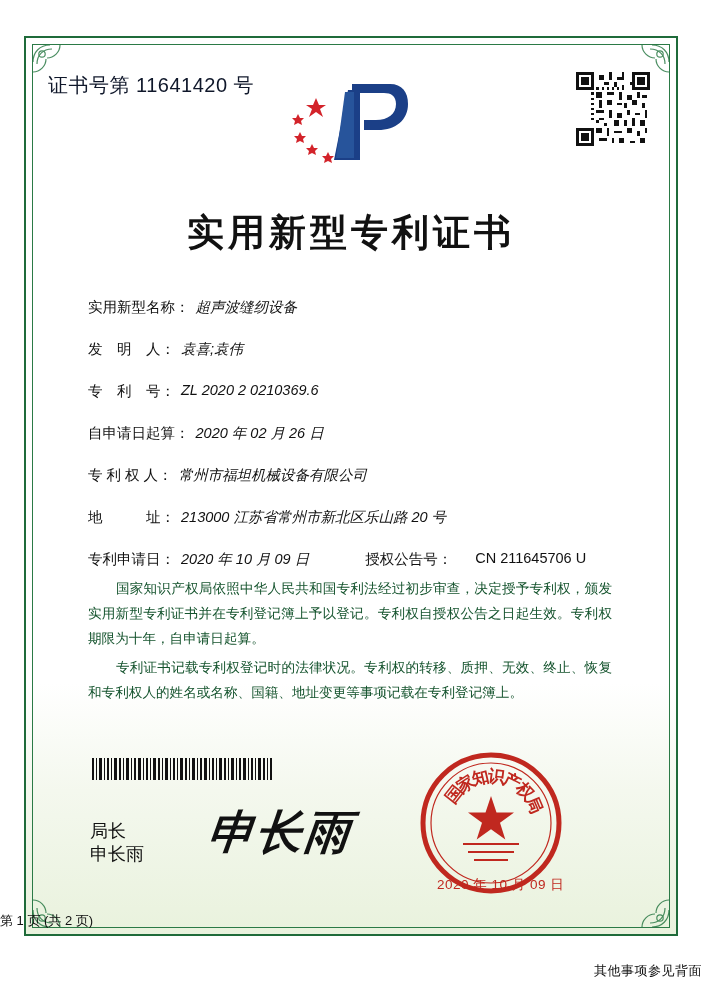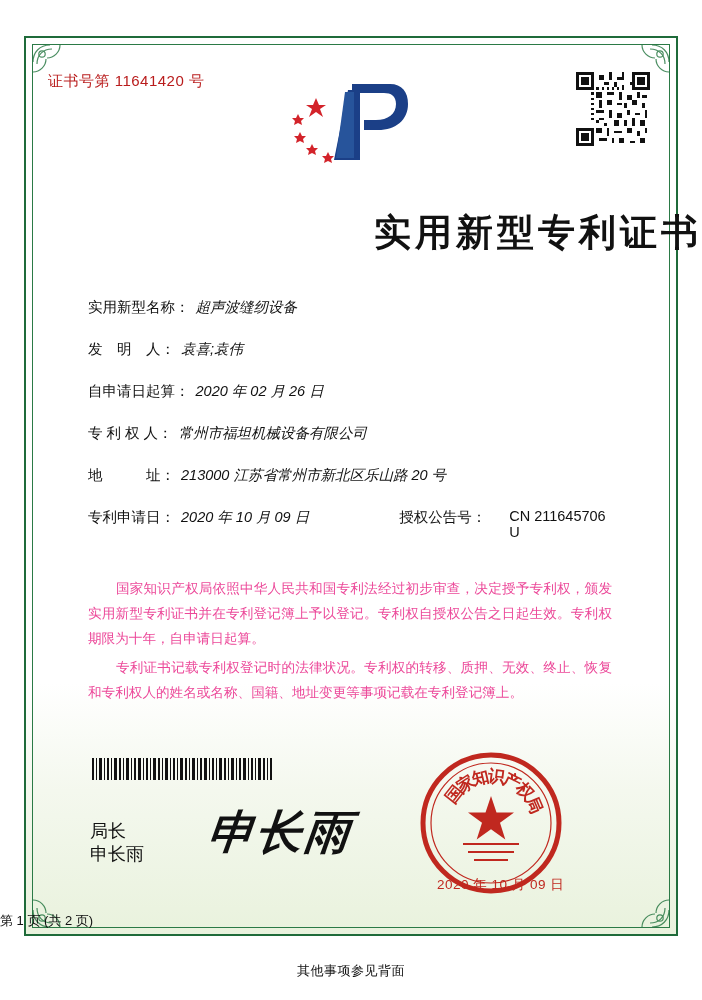--- a/index.html
+++ b/index.html
@@ -53,23 +53,23 @@
   .corner.tl { left: 4px;  top: 4px; }
   .corner.tr { right: 4px; top: 4px;  transform: scaleX(-1); }
   .corner.bl { left: 4px;  bottom: 4px; transform: scaleY(-1); }
   .corner.br { right: 4px; bottom: 4px; transform: scale(-1,-1); }
 
   
   .cert-no {
     position: absolute;
     left: 48px;
     top: 72px;
-    font-size: 15px;
+    font-size: 20px;
     letter-spacing: .5px;
-    color: #b91c1c;
+    color: #0f172a;
     font-family: "Liberation Sans", "DejaVu Sans", sans-serif;
   }
 
   .logo {
     position: absolute;
     left: 290px;
     top: 80px;
     width: 120px;
     height: 84px;
   }
@@ -83,21 +83,21 @@
     background-color: #fff;
   }
   .qr svg { display:block; }
 
   
   .cert-title {
     position: absolute;
     left: 0;
     right: 0;
     top: 208px;
-    text-align: right;
+    text-align: center;
     font-size: 37px;
     font-weight: bold;
     letter-spacing: 4px;
     color: #111;
     font-family: "DejaVu Serif", "Liberation Serif", serif;
   }
 
   
   .fields {
     position: absolute;
@@ -116,36 +116,36 @@
   .field-label {
     white-space: pre;
     flex: 0 0 auto;
   }
   .field-value {
     margin-left: 6px;
     flex: 0 0 auto;
     font-style: italic;
   }
   .field-row .sub-label {
-    margin-left: 90px;
+    margin-left: 56px;
     white-space: pre;
   }
   .field-row .sub-value {
     margin-left: 23px;
   }
 
   
   .paragraphs {
     position: absolute;
     left: 88px;
     top: 576px;
     width: 524px;
     font-size: 13.6px;
     line-height: 25px;
-    color: #ec4899;
+    color: #14532d;
     font-family: "Liberation Sans", "DejaVu Sans", sans-serif;
     text-align: justify;
   }
   .paragraphs p {
     margin: 0 0 4px 0;
     text-indent: 28px;
   }
 
   
   .barcode {
@@ -206,21 +206,21 @@
     text-align: left;
     font-size: 13px;
     color: #111;
     font-family: "Liberation Sans", "DejaVu Sans", sans-serif;
   }
   .footnote {
     position: absolute;
     left: 0;
     right: 0;
     top: 962px;
-    text-align: center;
+    text-align: right;
     font-size: 13px;
     color: #111;
     font-family: "Liberation Sans", "DejaVu Sans", sans-serif;
     letter-spacing: .5px;
   }
 </style>
 </head>
 <body>
 
 <div class="page">
@@ -368,20 +368,24 @@
   <div class="cert-title">实用新型专利证书</div>
 
   <div class="fields">
     <div class="field-row">
       <span class="field-label">实用新型名称：</span>
       <span class="field-value">超声波缝纫设备</span>
     </div>
     <div class="field-row">
       <span class="field-label">发　明　人：</span>
       <span class="field-value">袁喜;袁伟</span>
+    </div>
+    <div class="field-row">
+      <span class="field-label">专　利　号：</span>
+      <span class="field-value">ZL 2020 2 0210369.6</span>
     </div>
     <div class="field-row">
       <span class="field-label">自申请日起算：</span>
       <span class="field-value">2020 年 02 月 26 日</span>
     </div>
     <div class="field-row">
       <span class="field-label">专 利 权 人：</span>
       <span class="field-value">常州市福坦机械设备有限公司</span>
     </div>
     <div class="field-row">

